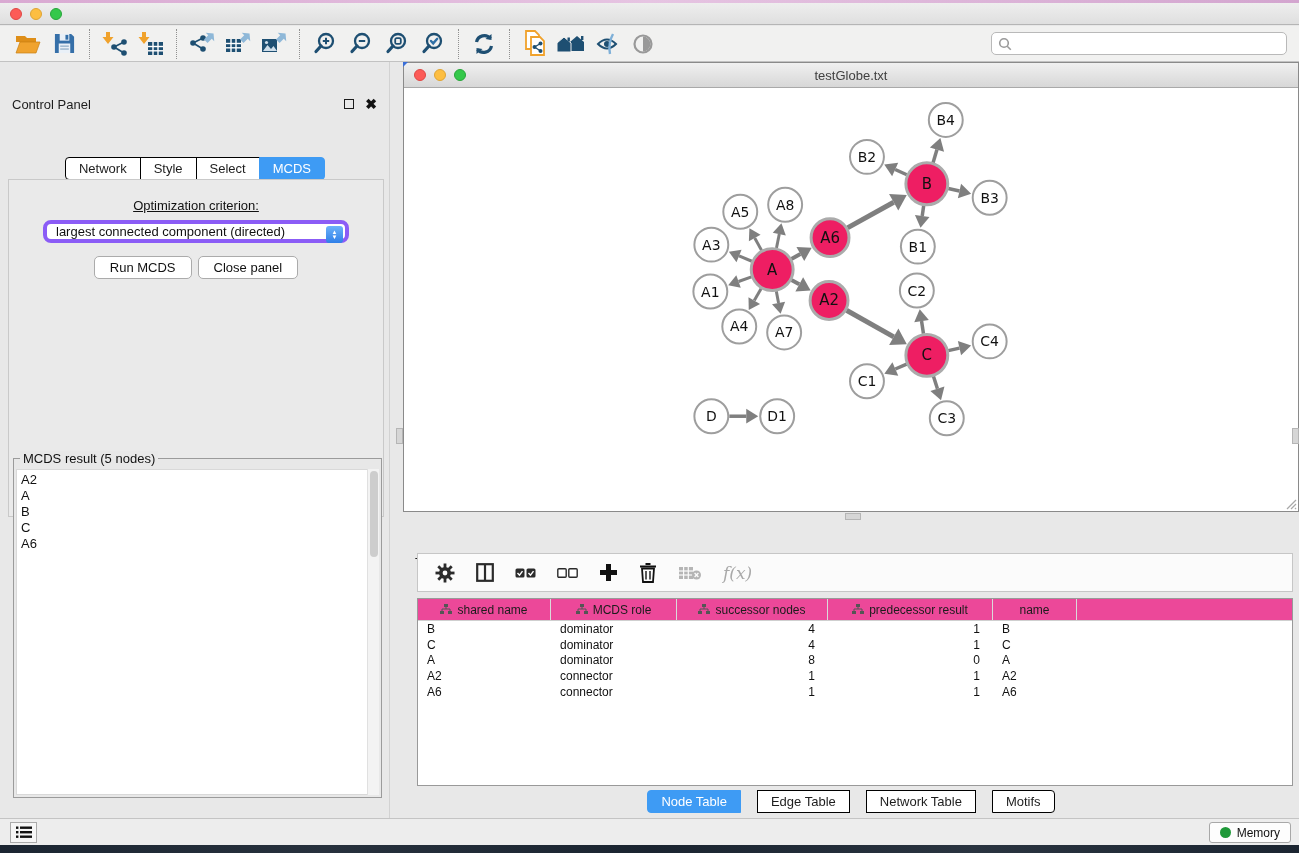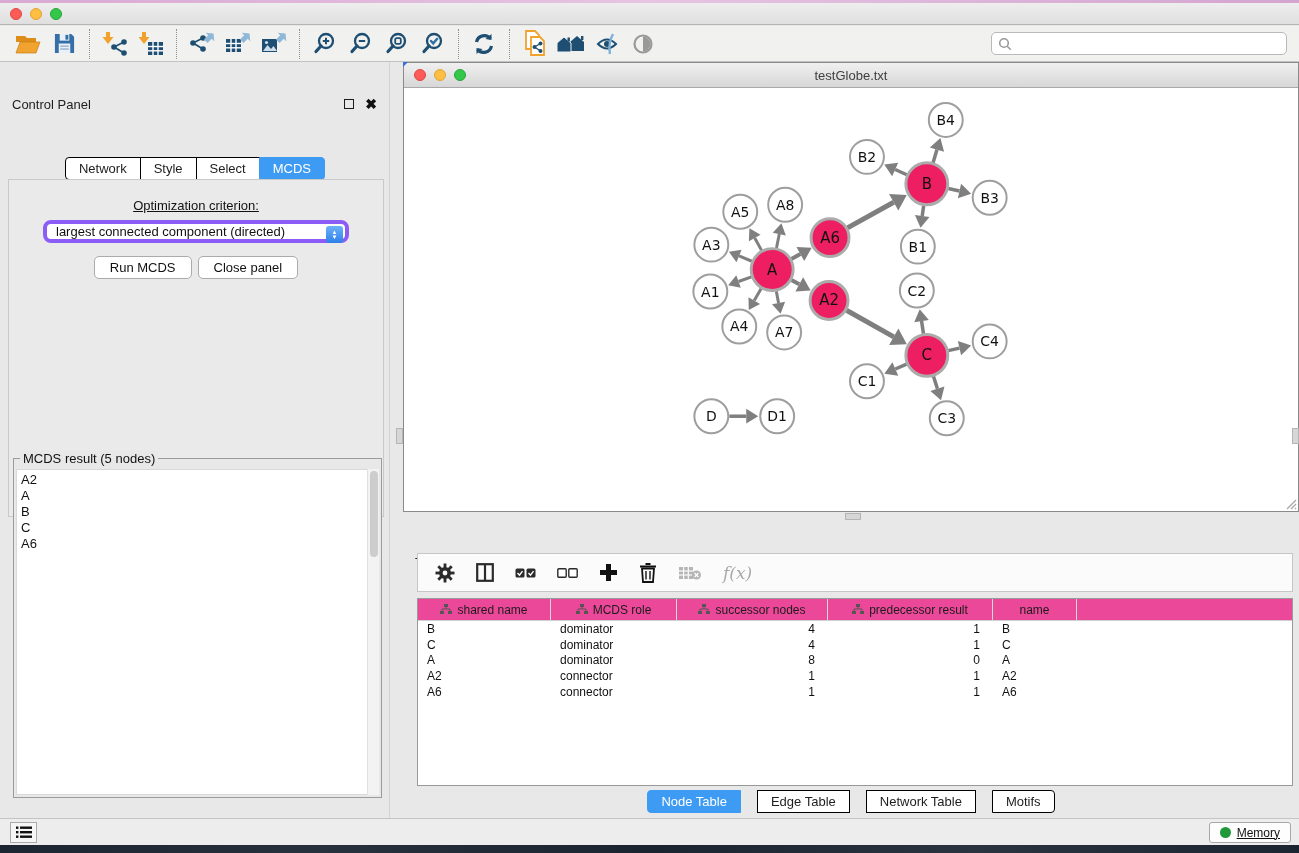--- a/index.html
+++ b/index.html
@@ -90,21 +90,21 @@
   .td { flex:none; padding:0 9px; white-space:nowrap; overflow:hidden; }
   .td.right { text-align:right; padding-right:13px; }
 
   #tp-tabs { position:absolute; left:0; top:270px; width:896px; display:flex; justify-content:center;gap:17px; }
 
   
   #statusbar { position:absolute; left:0; top:818px; width:1299px; height:27px; background:#ededed; border-top:1px solid #c4c4c4; }
   #list-btn { position:absolute; left:10px; top:3px; width:27px; height:21px; background:#f6f6f6;
     border:1px solid #aaa; display:flex; align-items:center; justify-content:center; }
   #memory-btn { position:absolute; right:8px; top:3px; height:21px; background:#fdfdfd; border:1px solid #a8a8a8;
-    border-radius:3px; display:flex; align-items:center; gap:6px; padding:0 10px; font-size:12px; color:#111;text-decoration:underline; }
+    border-radius:3px; display:flex; align-items:center; gap:6px; padding:0 10px; font-size:12px; color:#111; }
   #memory-dot { width:11px; height:11px; border-radius:50%; background:#1f9939; }
   #desktop-bottom { position:absolute; left:0; top:845px; width:1299px; height:8px;
     background:linear-gradient(90deg,#1b2531,#27313d,#1a2430,#2a3440,#1b2531); }
 </style>
 </head>
 <body>
 
 <div id="top-strip"></div>
 
 <div id="titlebar">

